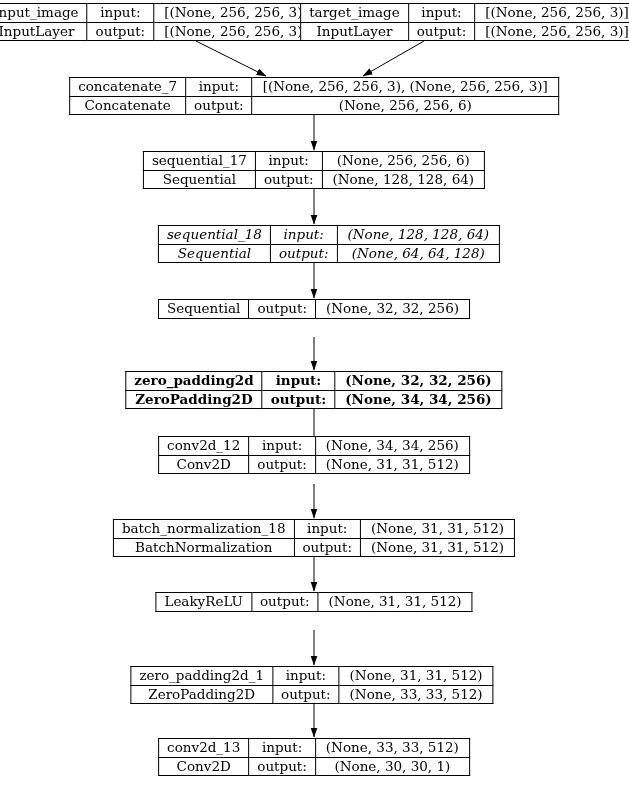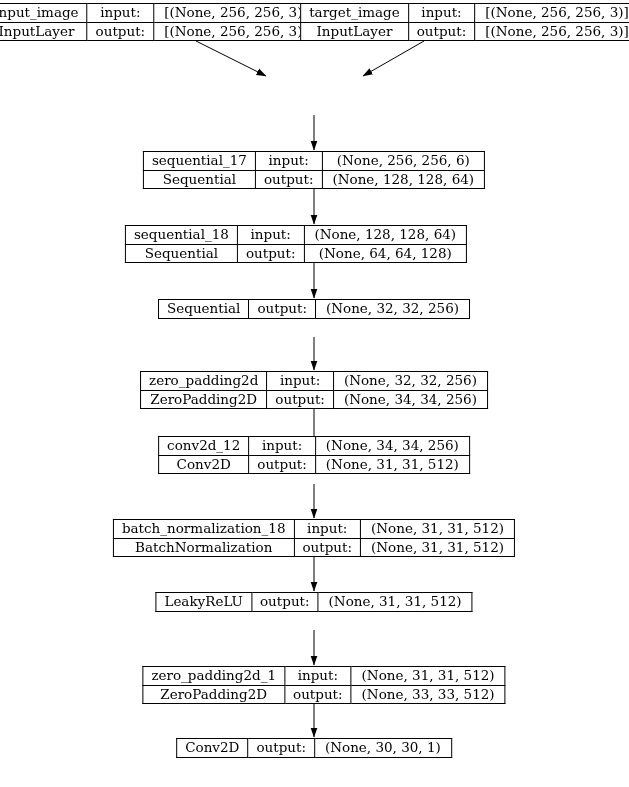--- a/index.html
+++ b/index.html
@@ -81,56 +81,68 @@
       <div class="tcell c-io">input:</div>
       <div class="tcell c-shape">[(None, 256, 256, 3)]</div>
     </div>
     <div class="trow">
       <div class="tcell c-name">InputLayer</div>
       <div class="tcell c-io">output:</div>
       <div class="tcell c-shape">[(None, 256, 256, 3)]</div>
     </div>
   </div>
 
+  <div class="node" style="left: 314px; top: 77px;">
+    <div class="trow">
+      <div class="tcell c-name">concatenate_7</div>
+      <div class="tcell c-io">input:</div>
+      <div class="tcell c-shape">[(None, 256, 256, 3), (None, 256, 256, 3)]</div>
+    </div>
+    <div class="trow">
+      <div class="tcell c-name">Concatenate</div>
+      <div class="tcell c-io">output:</div>
+      <div class="tcell c-shape">(None, 256, 256, 6)</div>
+    </div>
+  </div>
 
   <div class="node" style="left: 314px; top: 151px;">
     <div class="trow">
       <div class="tcell c-name">sequential_17</div>
       <div class="tcell c-io">input:</div>
       <div class="tcell c-shape">(None, 256, 256, 6)</div>
     </div>
     <div class="trow">
       <div class="tcell c-name">Sequential</div>
       <div class="tcell c-io">output:</div>
       <div class="tcell c-shape">(None, 128, 128, 64)</div>
     </div>
   </div>
 
-  <div class="node" style="left: 296px; top: 225px;">
+  <div class="node" style="left: 329px; top: 225px; font-style: italic;">
     <div class="trow">
       <div class="tcell c-name">sequential_18</div>
       <div class="tcell c-io">input:</div>
       <div class="tcell c-shape">(None, 128, 128, 64)</div>
     </div>
     <div class="trow">
       <div class="tcell c-name">Sequential</div>
       <div class="tcell c-io">output:</div>
       <div class="tcell c-shape">(None, 64, 64, 128)</div>
     </div>
   </div>
 
   <div class="node" style="left: 314px; top: 299px;">
     <div class="trow">
       <div class="tcell c-name">Sequential</div>
       <div class="tcell c-io">output:</div>
       <div class="tcell c-shape">(None, 32, 32, 256)</div>
     </div>
   </div>
 
-  <div class="node" style="left: 314px; top: 371px;">
+  <div class="node" style="left: 314px; top: 371px; font-weight: bold;">
     <div class="trow">
       <div class="tcell c-name">zero_padding2d</div>
       <div class="tcell c-io">input:</div>
       <div class="tcell c-shape">(None, 32, 32, 256)</div>
     </div>
     <div class="trow">
       <div class="tcell c-name">ZeroPadding2D</div>
       <div class="tcell c-io">output:</div>
       <div class="tcell c-shape">(None, 34, 34, 256)</div>
     </div>
@@ -163,34 +175,39 @@
   </div>
 
   <div class="node" style="left: 314px; top: 592px;">
     <div class="trow">
       <div class="tcell c-name">LeakyReLU</div>
       <div class="tcell c-io">output:</div>
       <div class="tcell c-shape">(None, 31, 31, 512)</div>
     </div>
   </div>
 
-  <div class="node" style="left: 324px; top: 666px;">
+  <div class="node" style="left: 312px; top: 666px;">
     <div class="trow">
       <div class="tcell c-name">zero_padding2d_1</div>
       <div class="tcell c-io">input:</div>
       <div class="tcell c-shape">(None, 31, 31, 512)</div>
     </div>
     <div class="trow">
       <div class="tcell c-name">ZeroPadding2D</div>
       <div class="tcell c-io">output:</div>
       <div class="tcell c-shape">(None, 33, 33, 512)</div>
     </div>
   </div>
 
   <div class="node" style="left: 314px; top: 738px;">
     <div class="trow">
+      <div class="tcell c-name">conv2d_13</div>
+      <div class="tcell c-io">input:</div>
+      <div class="tcell c-shape">(None, 33, 33, 512)</div>
+    </div>
+    <div class="trow">
       <div class="tcell c-name">Conv2D</div>
       <div class="tcell c-io">output:</div>
       <div class="tcell c-shape">(None, 30, 30, 1)</div>
     </div>
   </div>
 
 </div>
 
 </body></html>

